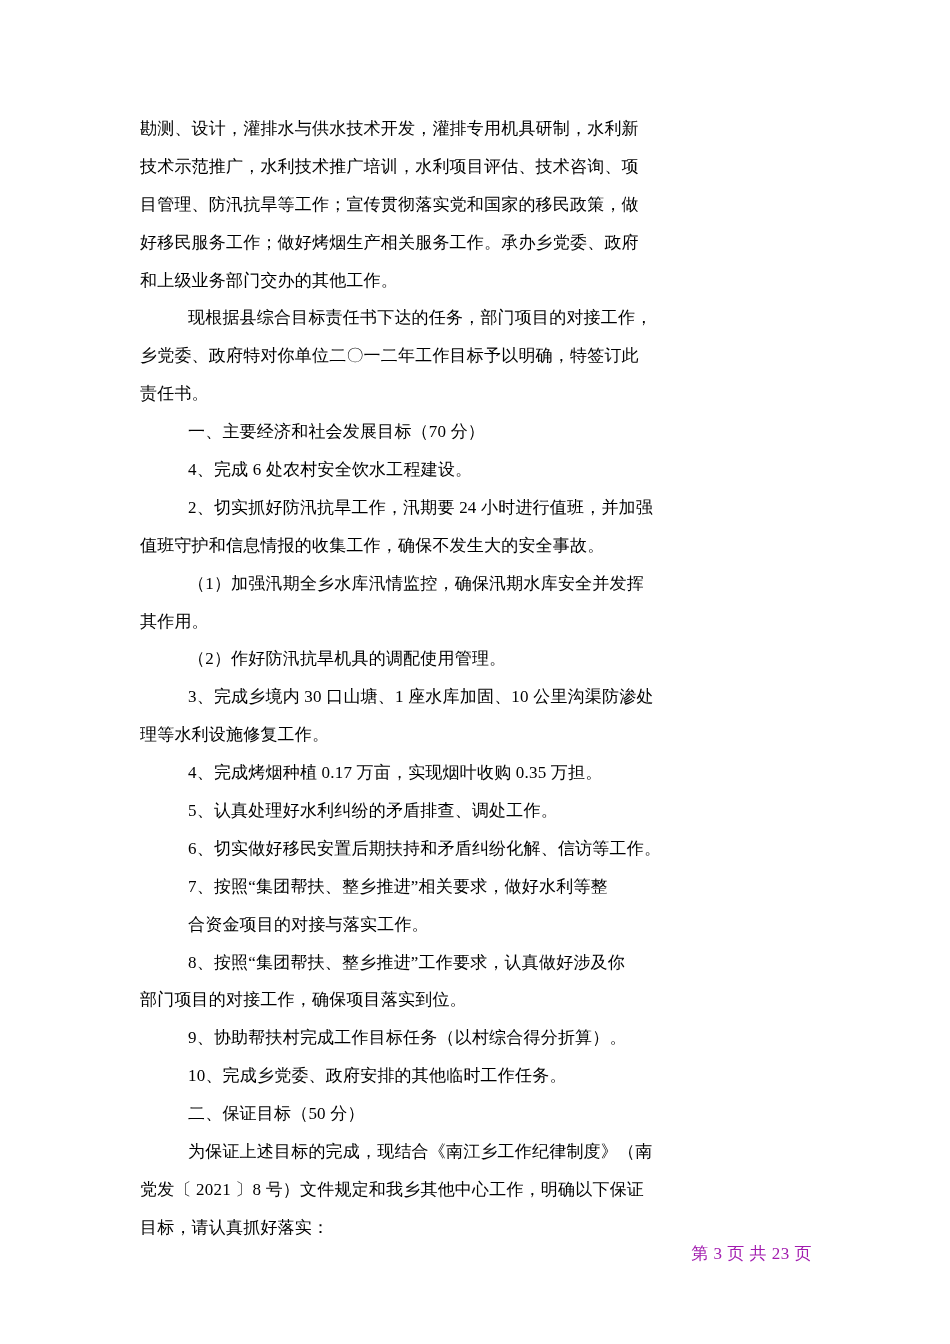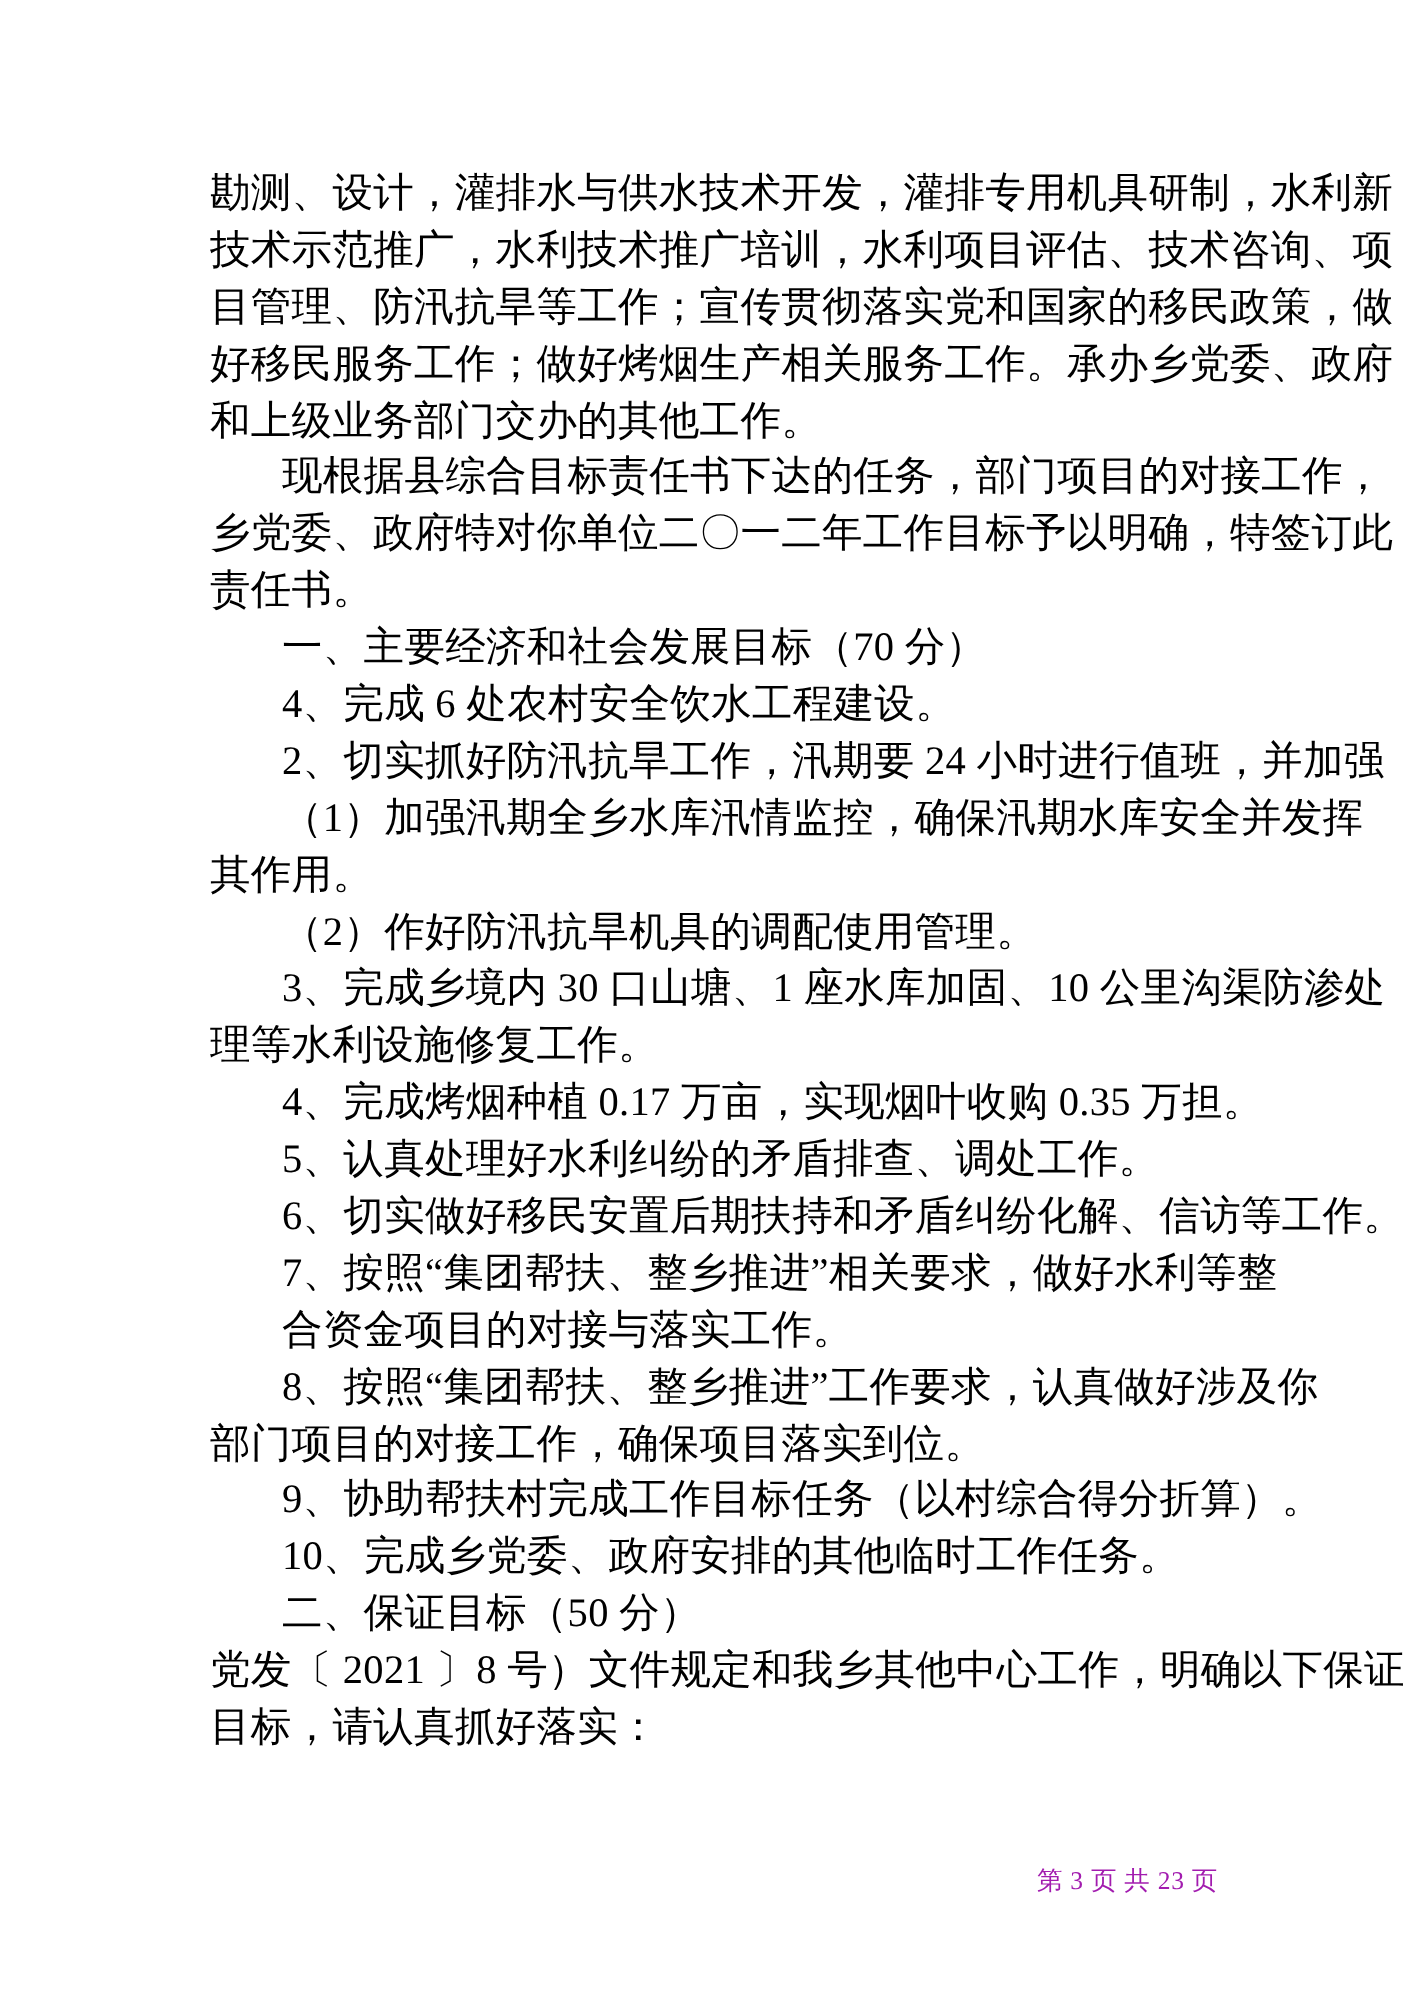--- a/index.html
+++ b/index.html
@@ -24,21 +24,21 @@
   }
   .doc-body {
     position: absolute;
     left: 140px;
     top: 110px;
     width: 692px;
   }
   .line {
     height: 37.9px;
     line-height: 37.9px;
-    font-size: 27px;
+    font-size: 17px;
     letter-spacing: 0.2px;
     white-space: pre;
     color: #000000;
   }
   .line.indent {
     padding-left: 48px;
   }
   .page-footer {
     position: absolute;
     top: 1243px;
@@ -59,32 +59,34 @@
       <div class="line">技术示范推广，水利技术推广培训，水利项目评估、技术咨询、项</div>
       <div class="line">目管理、防汛抗旱等工作；宣传贯彻落实党和国家的移民政策，做</div>
       <div class="line">好移民服务工作；做好烤烟生产相关服务工作。承办乡党委、政府</div>
       <div class="line">和上级业务部门交办的其他工作。</div>
       <div class="line indent">现根据县综合目标责任书下达的任务，部门项目的对接工作，</div>
       <div class="line">乡党委、政府特对你单位二〇一二年工作目标予以明确，特签订此</div>
       <div class="line">责任书。</div>
       <div class="line indent">一、主要经济和社会发展目标（70 分）</div>
       <div class="line indent">4、完成 6 处农村安全饮水工程建设。</div>
       <div class="line indent">2、切实抓好防汛抗旱工作，汛期要 24 小时进行值班，并加强</div>
+      <div class="line">值班守护和信息情报的收集工作，确保不发生大的安全事故。</div>
       <div class="line indent">（1）加强汛期全乡水库汛情监控，确保汛期水库安全并发挥</div>
       <div class="line">其作用。</div>
       <div class="line indent">（2）作好防汛抗旱机具的调配使用管理。</div>
       <div class="line indent">3、完成乡境内 30 口山塘、1 座水库加固、10 公里沟渠防渗处</div>
       <div class="line">理等水利设施修复工作。</div>
       <div class="line indent">4、完成烤烟种植 0.17 万亩，实现烟叶收购 0.35 万担。</div>
       <div class="line indent">5、认真处理好水利纠纷的矛盾排查、调处工作。</div>
       <div class="line indent">6、切实做好移民安置后期扶持和矛盾纠纷化解、信访等工作。</div>
       <div class="line indent">7、按照“集团帮扶、整乡推进”相关要求，做好水利等整</div>
       <div class="line indent">合资金项目的对接与落实工作。</div>
       <div class="line indent">8、按照“集团帮扶、整乡推进”工作要求，认真做好涉及你</div>
       <div class="line">部门项目的对接工作，确保项目落实到位。</div>
       <div class="line indent">9、协助帮扶村完成工作目标任务（以村综合得分折算）。</div>
       <div class="line indent">10、完成乡党委、政府安排的其他临时工作任务。</div>
       <div class="line indent">二、保证目标（50 分）</div>
+      <div class="line indent">为保证上述目标的完成，现结合《南江乡工作纪律制度》（南</div>
       <div class="line">党发〔 2021 〕8 号）文件规定和我乡其他中心工作，明确以下保证</div>
       <div class="line">目标，请认真抓好落实：</div>
     </div>
   <div class="page-footer">第 3 页 共 23 页</div>
 </div>
 
 </body></html>

